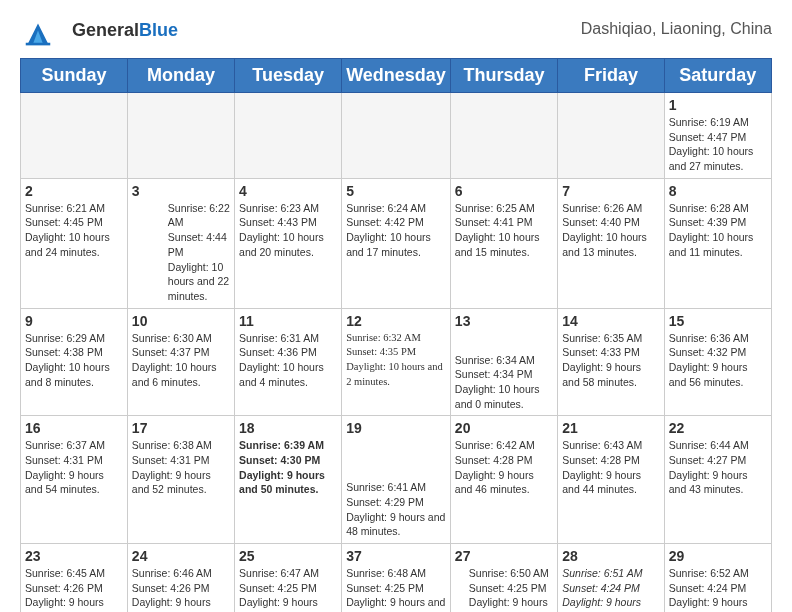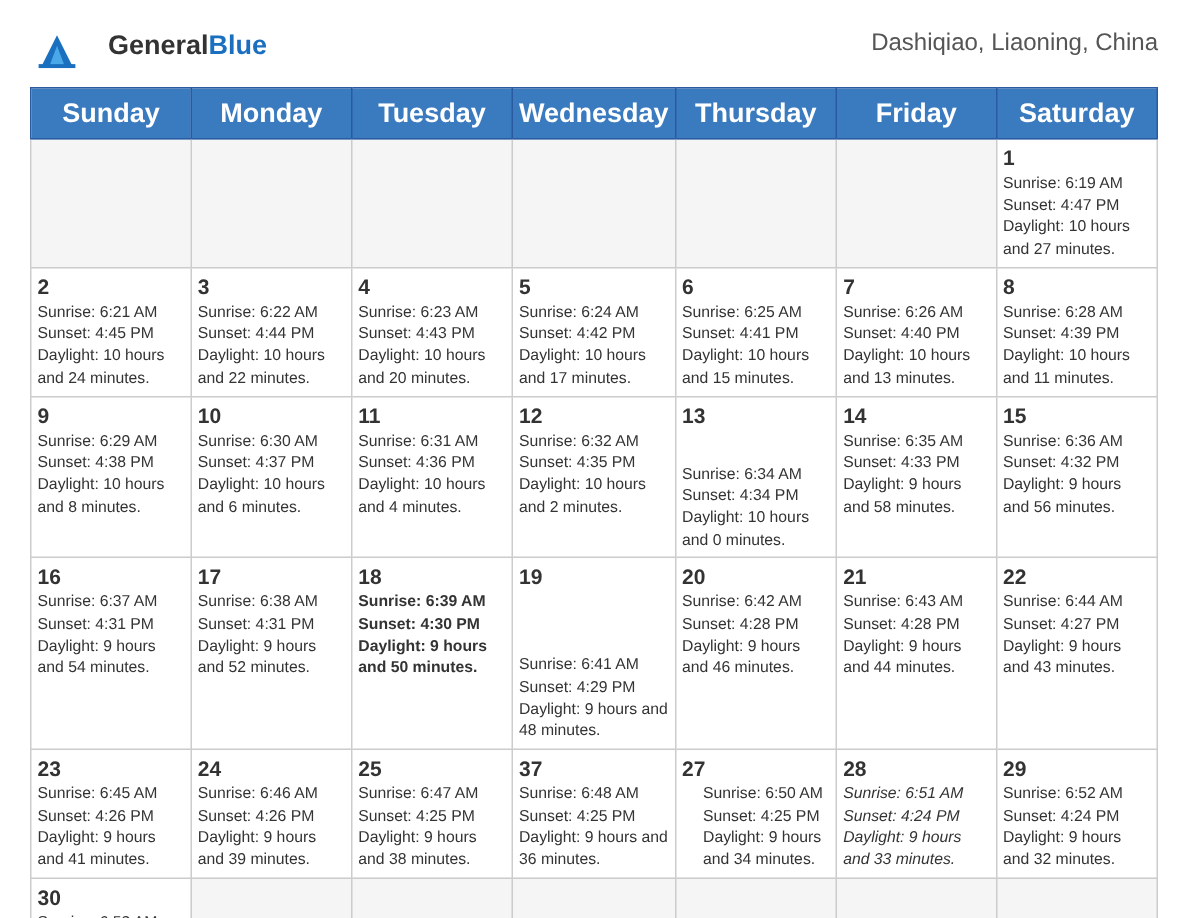--- a/index.html
+++ b/index.html
@@ -122,21 +122,21 @@
       </tr>
       <tr>
         <td>
           <div class="day-number">2</div>
           <div class="day-info" style="white-space: pre-line;">Sunrise: 6:21 AM
 Sunset: 4:45 PM
 Daylight: 10 hours and 24 minutes.</div>
         </td>
         <td>
           <div class="day-number">3</div>
-          <div class="day-info" style="white-space: pre-line;">Sunrise: 6:22 AM
+          <div class="day-info" style="white-space: pre-line; margin-left: 36px;">Sunrise: 6:22 AM
 Sunset: 4:44 PM
 Daylight: 10 hours and 22 minutes.</div>
         </td>
         <td>
           <div class="day-number">4</div>
           <div class="day-info" style="white-space: pre-line;">Sunrise: 6:23 AM
 Sunset: 4:43 PM
 Daylight: 10 hours and 20 minutes.</div>
         </td>
         <td>
@@ -178,21 +178,21 @@
 Daylight: 10 hours and 6 minutes.</div>
         </td>
         <td>
           <div class="day-number">11</div>
           <div class="day-info" style="white-space: pre-line;">Sunrise: 6:31 AM
 Sunset: 4:36 PM
 Daylight: 10 hours and 4 minutes.</div>
         </td>
         <td>
           <div class="day-number">12</div>
-          <div class="day-info" style="white-space: pre-line;">Sunrise: 6:32 AM
+          <div class="day-info" style="white-space: pre-line; font-family: Liberation Serif, serif;">Sunrise: 6:32 AM
 Sunset: 4:35 PM
 Daylight: 10 hours and 2 minutes.</div>
         </td>
         <td>
           <div class="day-number">13</div>
           <div class="day-info" style="white-space: pre-line; margin-top: 24px;">Sunrise: 6:34 AM
 Sunset: 4:34 PM
 Daylight: 10 hours and 0 minutes.</div>
         </td>
         <td>

